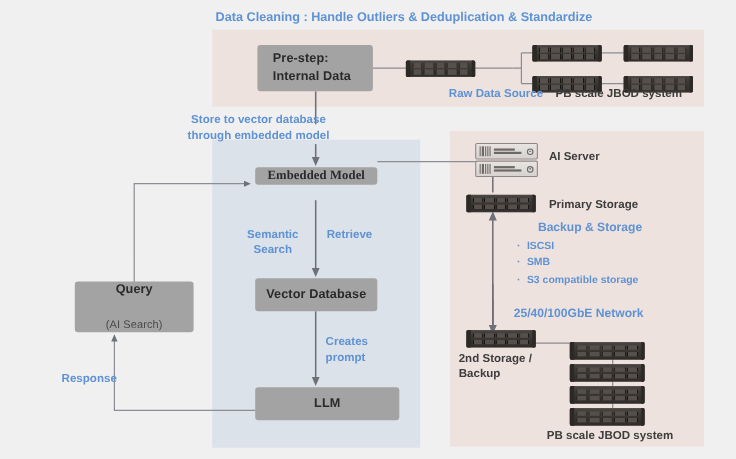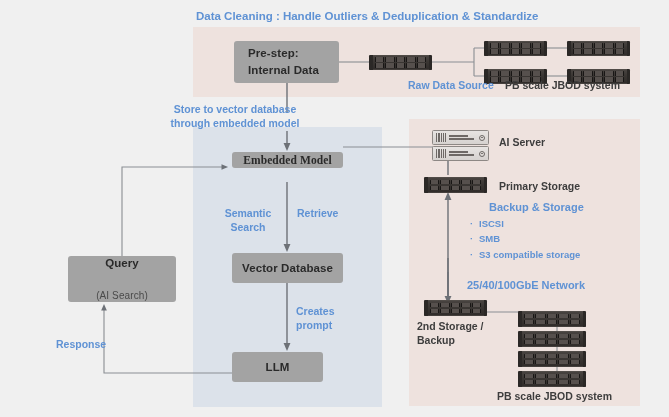--- a/index.html
+++ b/index.html
@@ -60,21 +60,21 @@
   }
   .node.left-align {
     align-items: flex-start;
     padding-left: 14px;
     text-align: left;
   }
 
   #node-prestep  { left: 234px; top: 41px;  width: 105px; height: 42px; }
   #node-embedded { left: 232px; top: 152px; width: 111px; height: 16px; font-family: Liberation Serif, serif; }
   #node-vector   { left: 232px; top: 253px; width: 111px; height: 30px; }
-  #node-llm      { left: 232px; top: 352px; width: 91px; height: 30px; }
+  #node-llm      { left: 232px; top: 352px; width: 131px; height: 30px; }
   #node-query    { left:  68px; top: 256px; width: 108px; height: 46px; gap: 17px; }
 
   
   .lbl {
     position: absolute;
     font-size: 10.5px;
     line-height: 1.35;
     white-space: pre-line;
   }
   .lbl-blue  { color: #5f92d4; font-weight: bold; }

